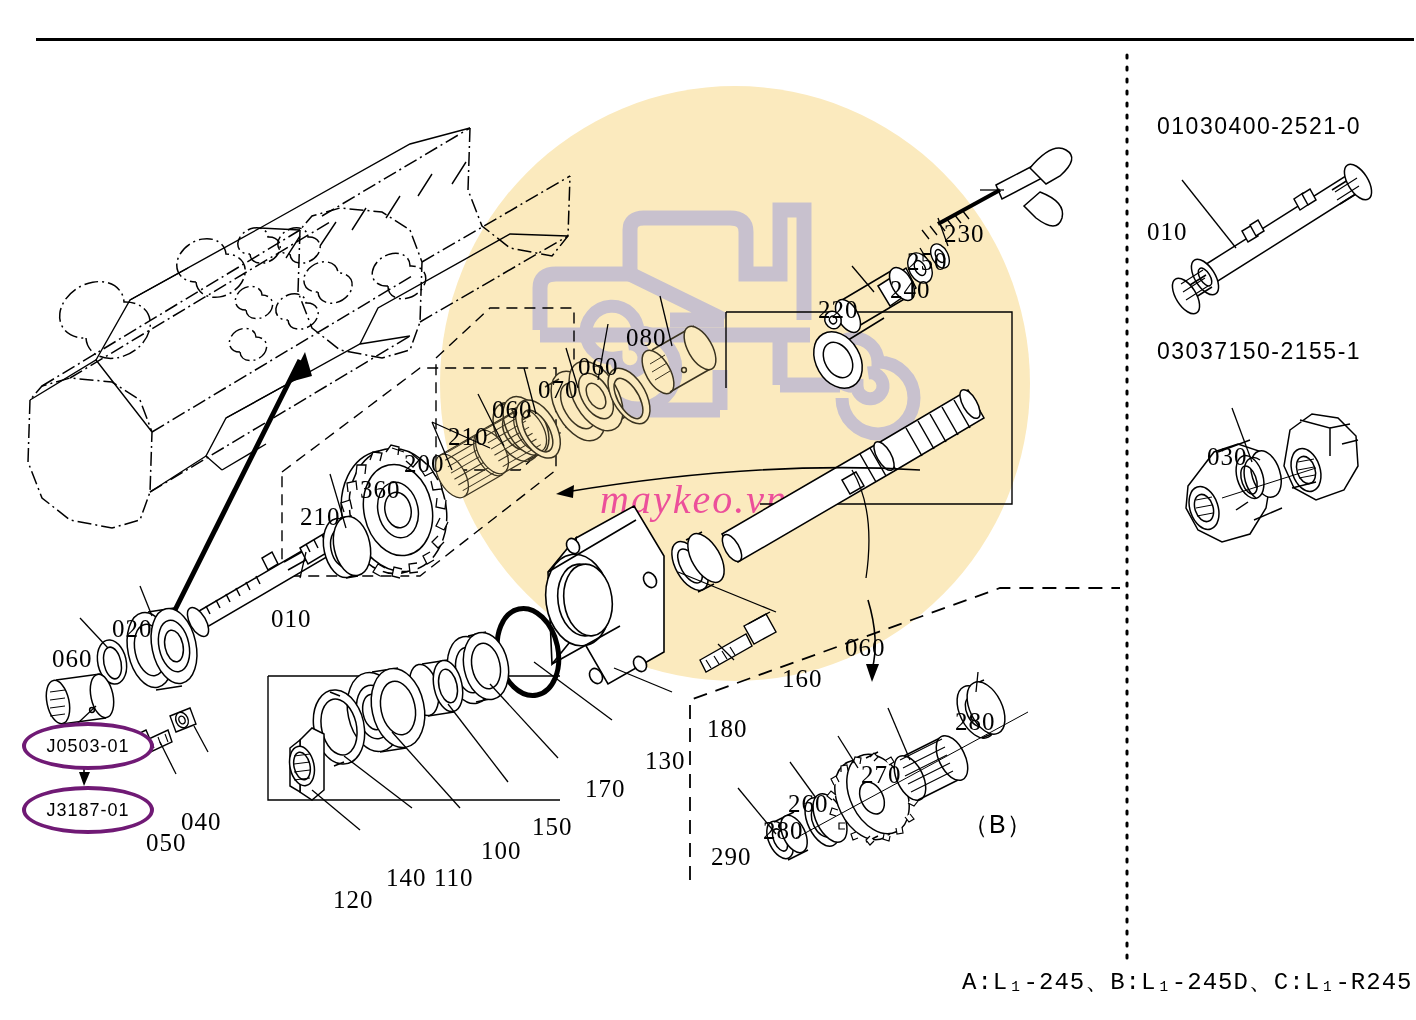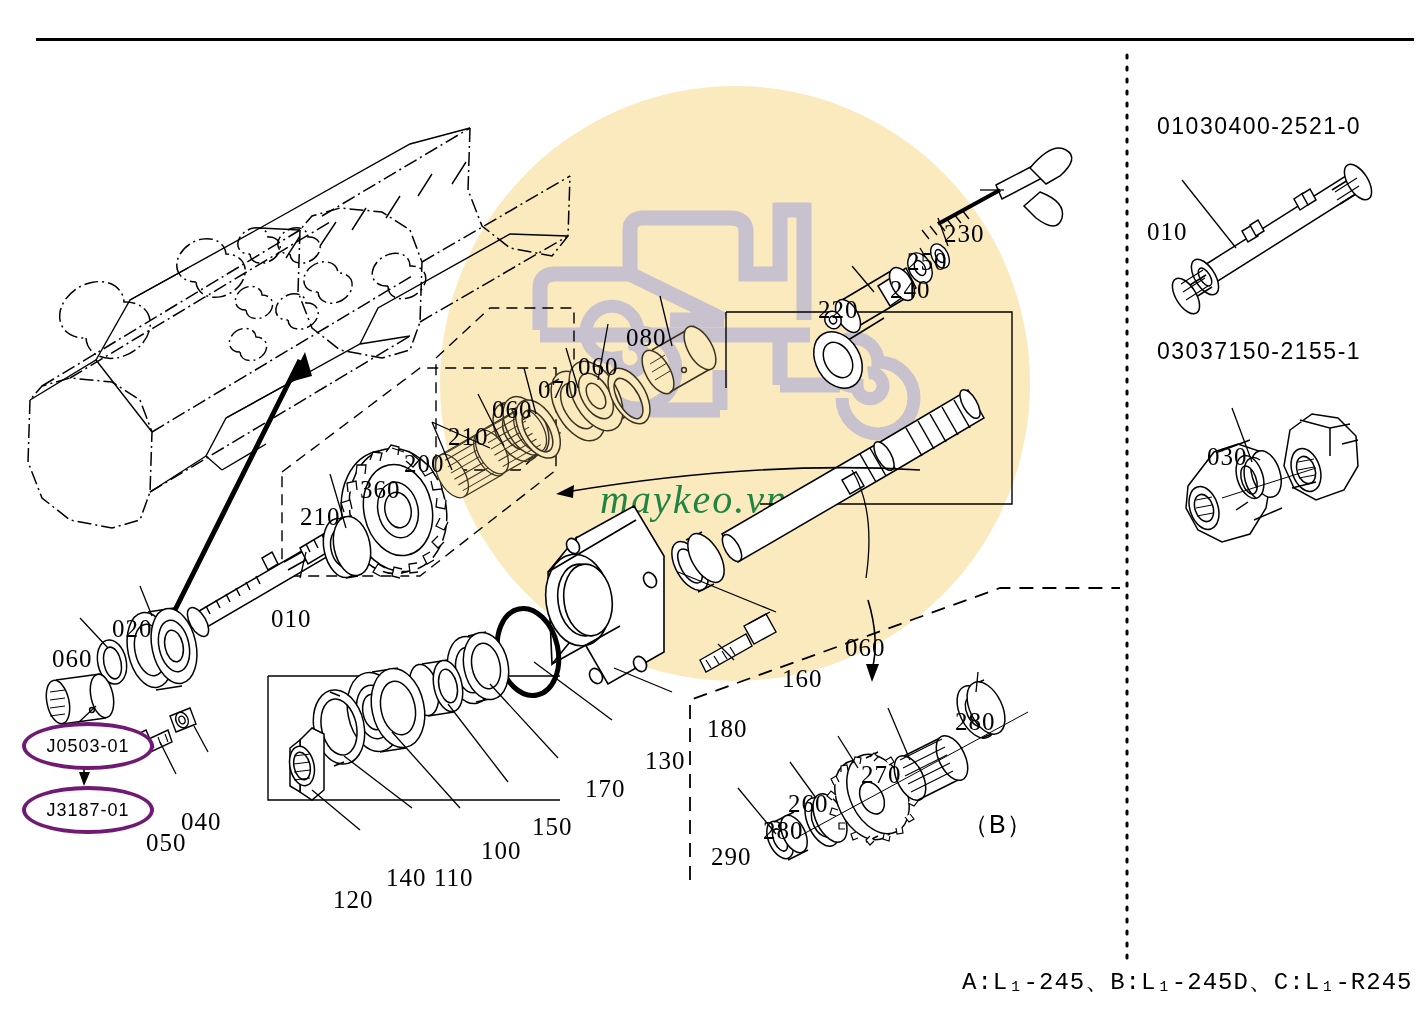--- a/index.html
+++ b/index.html
@@ -11,21 +11,21 @@
   #title{position:absolute;left:38px;top:2px;font-size:30px;letter-spacing:1px;
          font-weight:400;white-space:nowrap;}
   #title-rule{position:absolute;left:36px;top:38px;width:1378px;height:3px;background:#000;}
 
   
   #wm-circle{position:absolute;left:440px;top:86px;width:590px;height:595px;
              border-radius:50%;background:#fbeabe;}
   #wm-tractor{position:absolute;left:480px;top:170px;width:460px;height:340px;
               opacity:.62;}
   #wm-text{position:absolute;left:600px;top:476px;font-family:"Liberation Serif","DejaVu Serif",serif;
-           font-style:italic;font-size:40px;color:#15803d;letter-spacing:2px;opacity:.95;}
+           font-style:italic;font-size:40px;color:#ec4899;letter-spacing:2px;opacity:.95;}
 
   
   #art{position:absolute;left:0;top:0;width:1416px;height:1020px;}
 
   
   .lbl{position:absolute;font-size:25px;letter-spacing:1px;white-space:nowrap;
        font-family:Liberation Serif, serif;margin-top:48px;}
 
   
   .pnum{position:absolute;font-size:23px;letter-spacing:1.5px;white-space:nowrap;}

